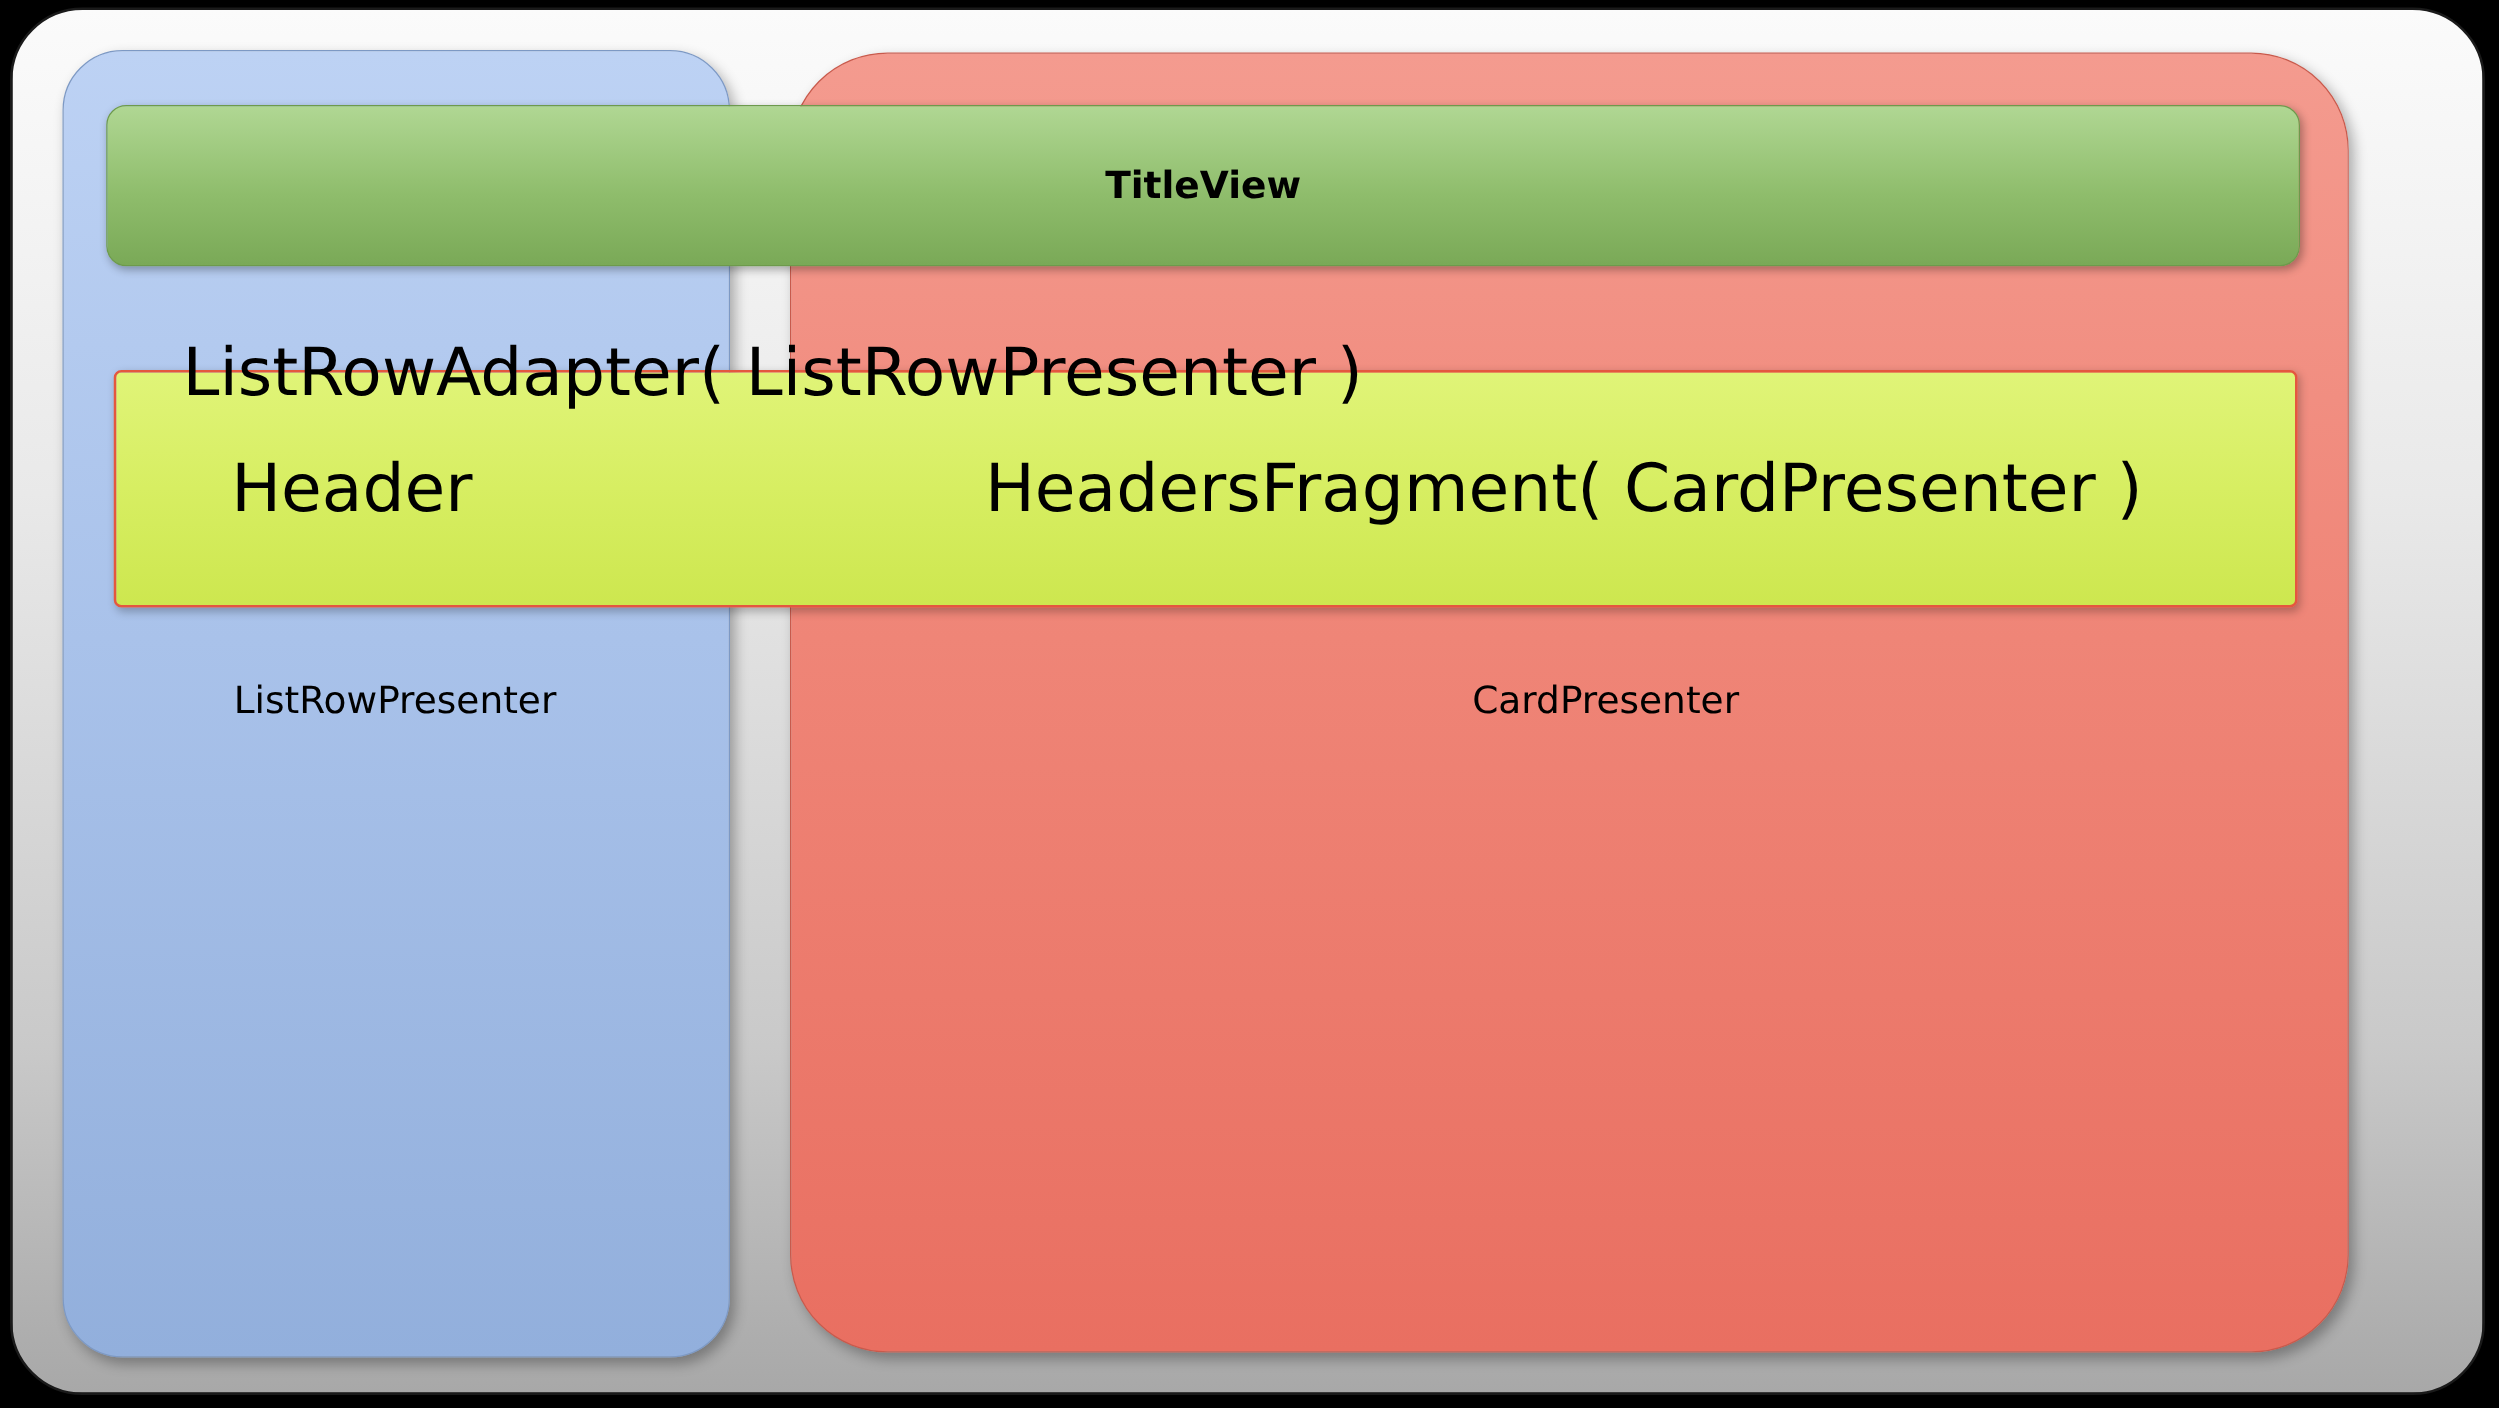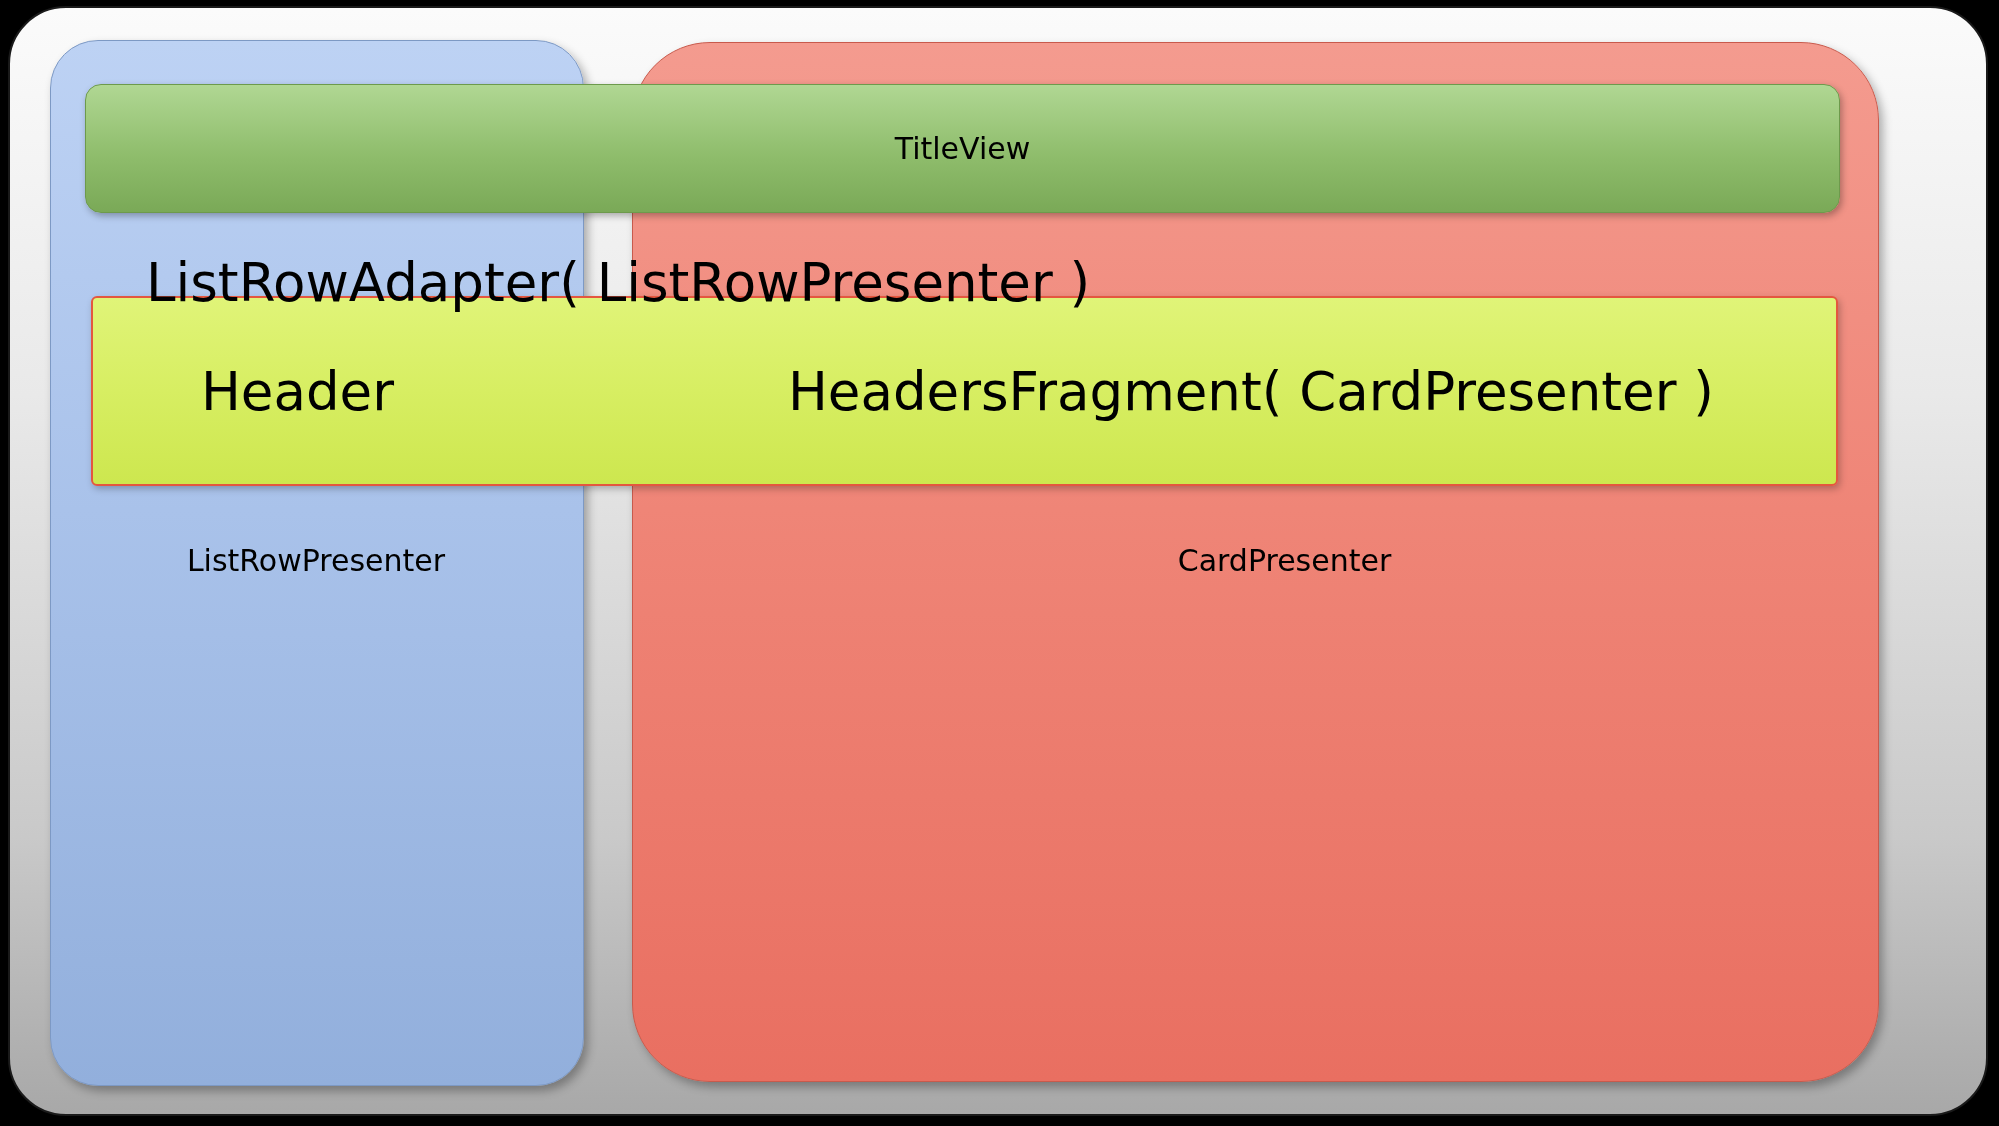--- a/index.html
+++ b/index.html
@@ -50,28 +50,29 @@
     left: 85px; top: 84px;
     width: 1753px; height: 127px;
     border-radius: 16px;
     background: linear-gradient(to bottom, #b0d793 0%, #8fbd6c 55%, #7aa957 100%);
     border: 1px solid #6d9a4c;
     box-shadow: 2px 3px 7px rgba(0,0,0,0.30);
     z-index: 4;
     display: flex;
     align-items: center;
     justify-content: center;
+    font-weight: bold;
   }
   .title-view-label {
     font-size: 30px;
     color: #000000;
   }
   .lra-presenter-text {
     position: absolute;
-    left: 146px; top: 252px;
+    left: 146px; top: 268px;
     font-size: 53px;
     color: #000000;
     z-index: 6;
     white-space: nowrap;
   }
   .header-row-bar {
     position: absolute;
     left: 91px; top: 296px;
     width: 1747px; height: 190px;
     border-radius: 6px;
@@ -81,21 +82,20 @@
     box-shadow: 2px 3px 7px rgba(0,0,0,0.25);
     z-index: 5;
   }
   .header-label {
     position: absolute;
     left: 92px; top: 50%;
     transform: translateY(-50%);
     font-size: 53px;
     color: #000000;
     white-space: nowrap;
-    margin-left: 16px;
   }
   .lra-card-text {
     position: absolute;
     left: 695px; top: 50%;
     transform: translateY(-50%);
     font-size: 53px;
     color: #000000;
     white-space: nowrap;
   }
   .headers-fragment-label {

